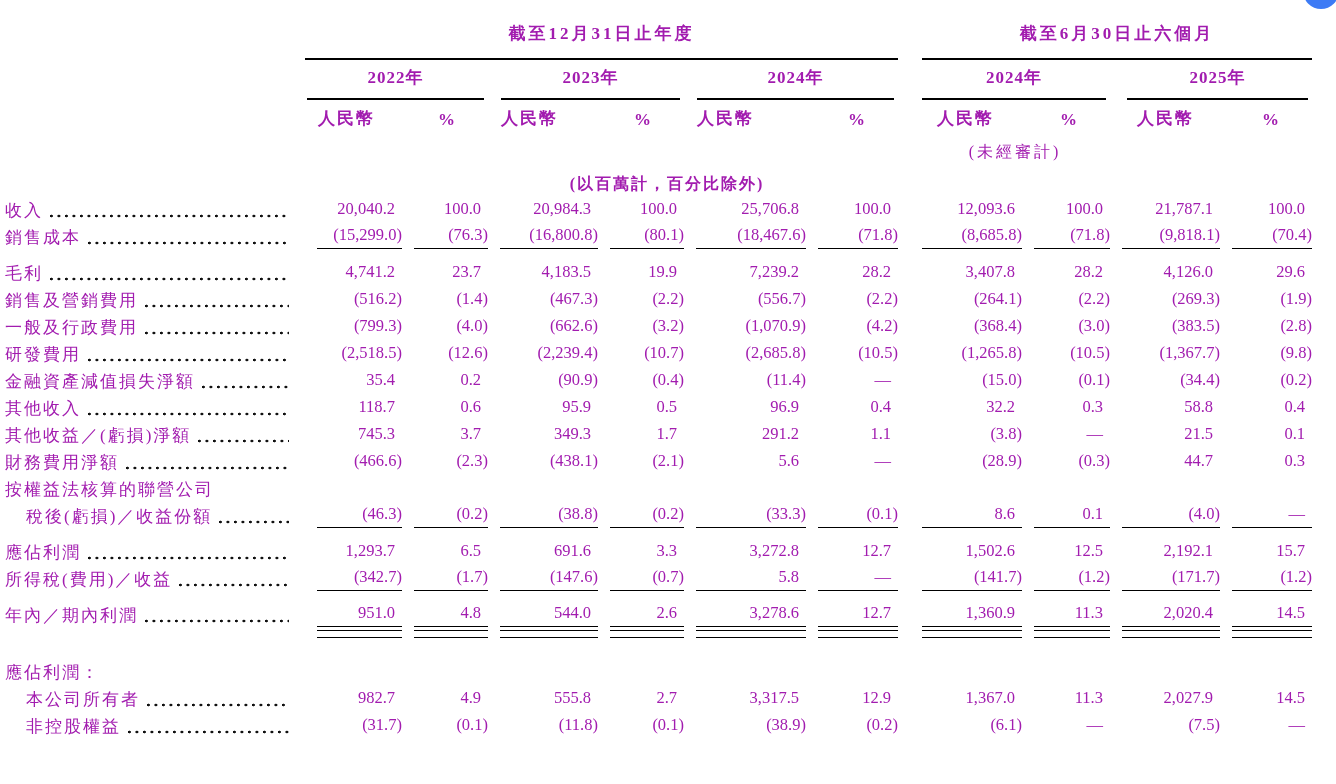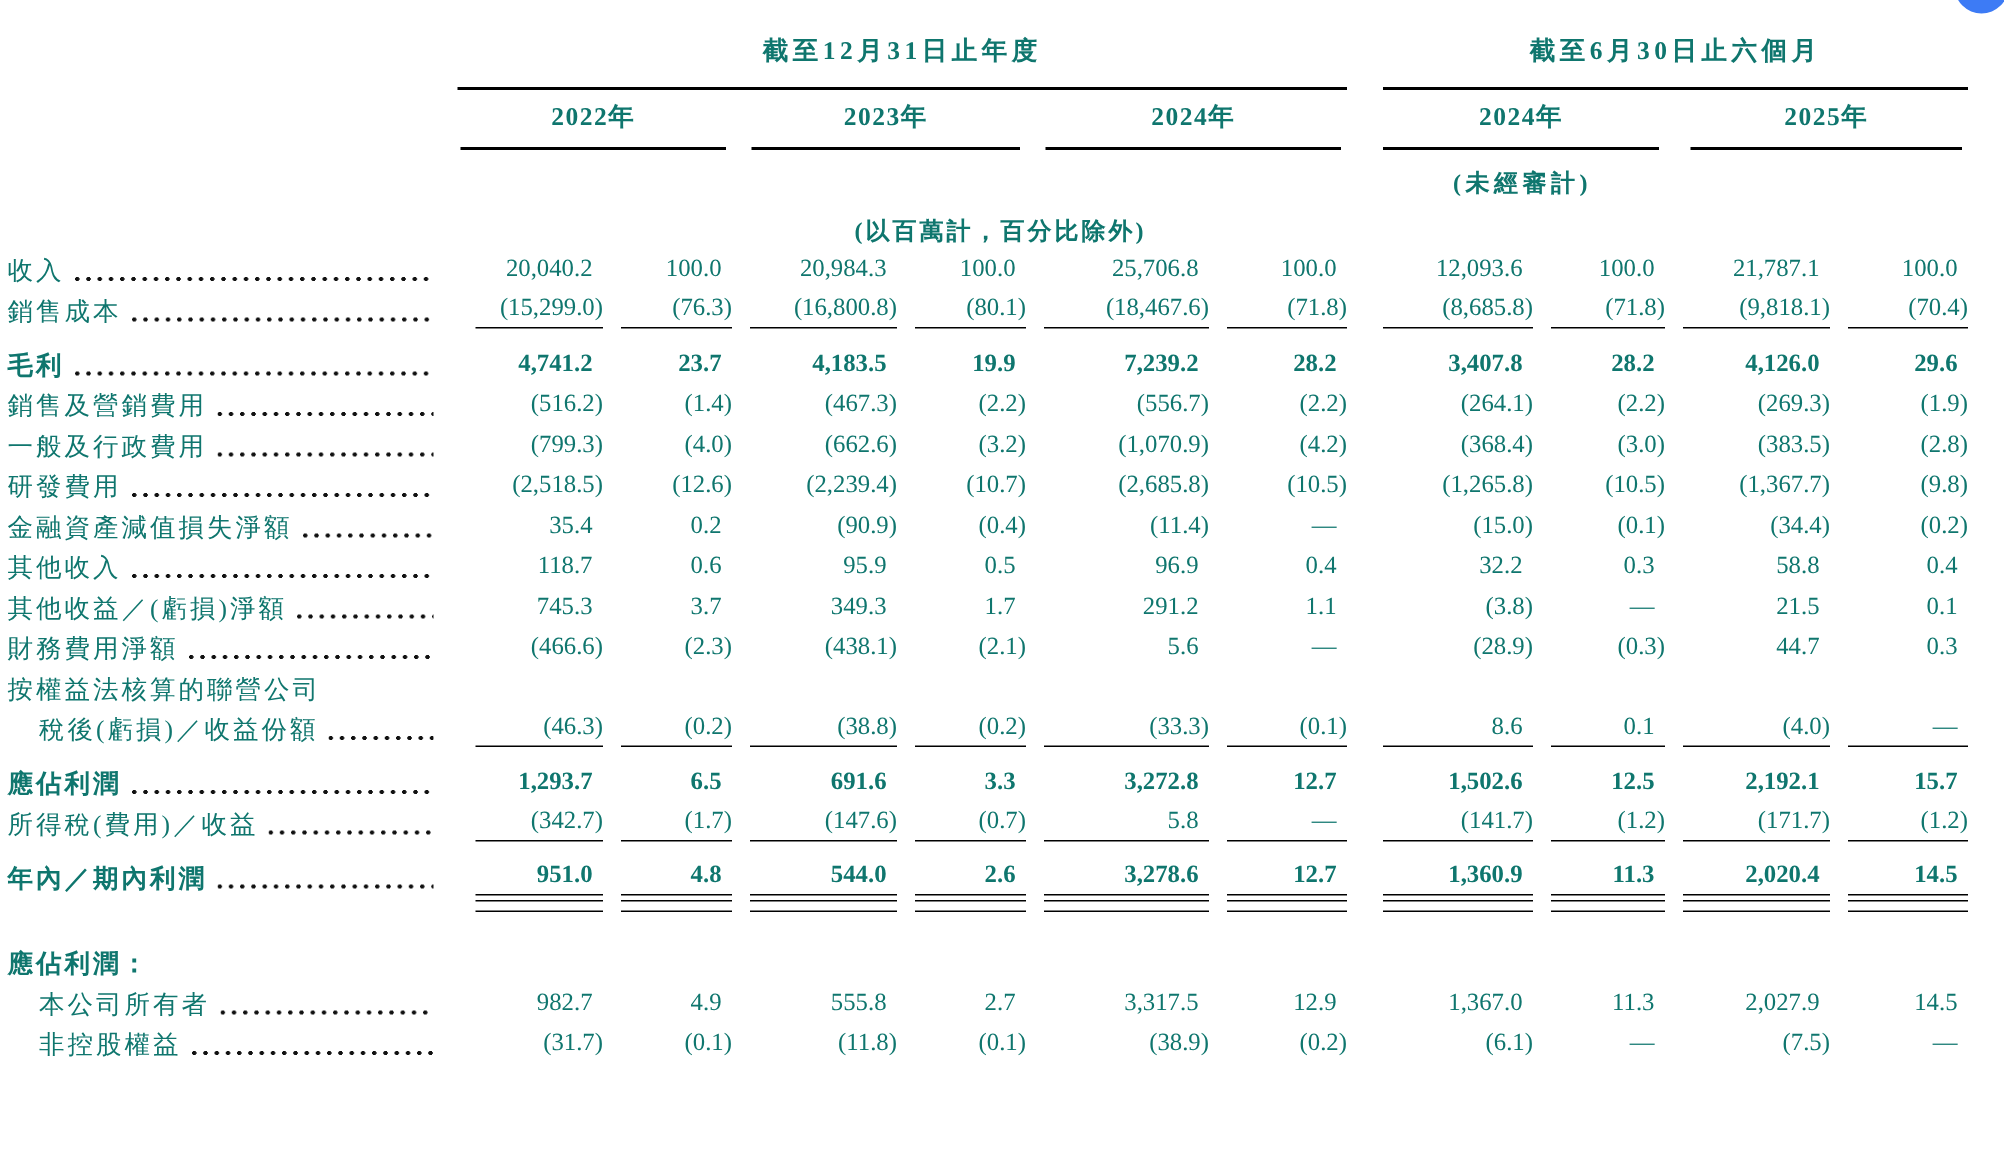--- a/index.html
+++ b/index.html
@@ -1,19 +1,19 @@
 <!DOCTYPE html>
 <html><head>
 <meta charset="utf-8">
 <title>Financial Summary</title>
 <style>
   html,body{margin:0;padding:0;background:#ffffff;}
   .page{
     position:relative; width:1336px; height:784px; overflow:hidden;
-    background:#ffffff; color:#0f766e;
+    background:#ffffff; color:#a21caf;
     font-family:"Liberation Serif","DejaVu Serif",serif;
     padding:22px 18px 0 5px; box-sizing:border-box;
   }
   .fab{position:absolute; top:-27px; left:1303px; width:36px; height:36px; border-radius:50%;}
   table{border-collapse:collapse; table-layout:fixed; width:1307px;}
   col.lbl{width:300px;}
   col.w0{width:97px;} col.w1{width:86px;} col.w2{width:110px;} col.w3{width:86px;}
   col.w4{width:122px;} col.w5{width:92px;} col.w6{width:124px;} col.w7{width:88px;}
   col.w8{width:110px;} col.w9{width:92px;}
   th,td{padding:0; font-weight:normal;}
@@ -29,31 +29,31 @@
     padding:6px 0 9px; border-bottom:2.5px solid #000; margin:0 4px 0 13px;
   }
   .ph1{margin-left:2px;}
   .g2p1{margin-left:24px;}
   .g2p2{margin-left:17px;}
   tr.unit-row th{height:30px; vertical-align:bottom; font-weight:bold; font-size:17px;}
   th.cur{text-align:left; padding-left:13px; letter-spacing:2px;}
   th.cur.cx6{padding-left:39px;}
   th.cur.cx8{padding-left:27px;}
   th.pct{text-align:right; padding-right:33px; font-size:16px;}
-  tr.unaudited-row th{height:33px; vertical-align:bottom; font-weight:bold; font-size:16px;}
+  tr.unaudited-row th{height:33px; vertical-align:bottom; font-weight:normal; font-size:16px;}
   .unaud{text-align:center; letter-spacing:3px; padding-left:22px;}
   tr.units-note-row th{height:32px; vertical-align:bottom; font-weight:bold; font-size:16px;}
   .unote{text-align:center; letter-spacing:2px; padding-left:40px;}
   
   tbody td{height:27px; vertical-align:bottom;}
   tr.gap-sm td{height:36px;}
   tr.gap-lg td{height:46px;}
   td.lblcell{font-size:17px; letter-spacing:2px;}
   td.lblcell.indent .lbltext{padding-left:21px;}
-  .bold{font-weight:bold;}
+  .bold{font-weight:normal;}
   .lblwrap{display:flex; align-items:flex-end; width:100%;}
   .lbltext{white-space:nowrap;}
   .leader{
     flex:1; height:4px; margin:0 16px 4px 7px;
     background-image:radial-gradient(circle at 1.5px 2px, #111 1.3px, transparent 1.6px);
     background-size:7.5px 4px; background-repeat:repeat-x; background-position:left bottom;
   }
   td.num{font-size:16.5px;}
   td.num .cell{text-align:right; padding:2px 0 3px; margin-left:12px;}
   td.num.ci6 .cell{margin-left:24px;}
@@ -105,20 +105,33 @@
         <th colspan="2">
             <div class="yhead">2024年</div>
           </th>
         <th colspan="2">
             <div class="yhead g2p1">2024年</div>
           </th>
         <th colspan="2">
             <div class="yhead g2p2">2025年</div>
           </th>
       </tr>
+      <tr class="unit-row">
+        <th></th>
+        <th class="cur">人民幣</th>
+        <th class="pct">%</th>
+        <th class="cur">人民幣</th>
+        <th class="pct">%</th>
+        <th class="cur">人民幣</th>
+        <th class="pct">%</th>
+        <th class="cur cx6">人民幣</th>
+        <th class="pct">%</th>
+        <th class="cur cx8">人民幣</th>
+        <th class="pct">%</th>
+      </tr>
       <tr class="unaudited-row">
         <th></th>
         <th colspan="6"></th>
         <th colspan="2">
             <div class="unaud">(未經審計)</div>
           </th>
         <th colspan="2"></th>
       </tr>
       <tr class="units-note-row">
         <th></th>

